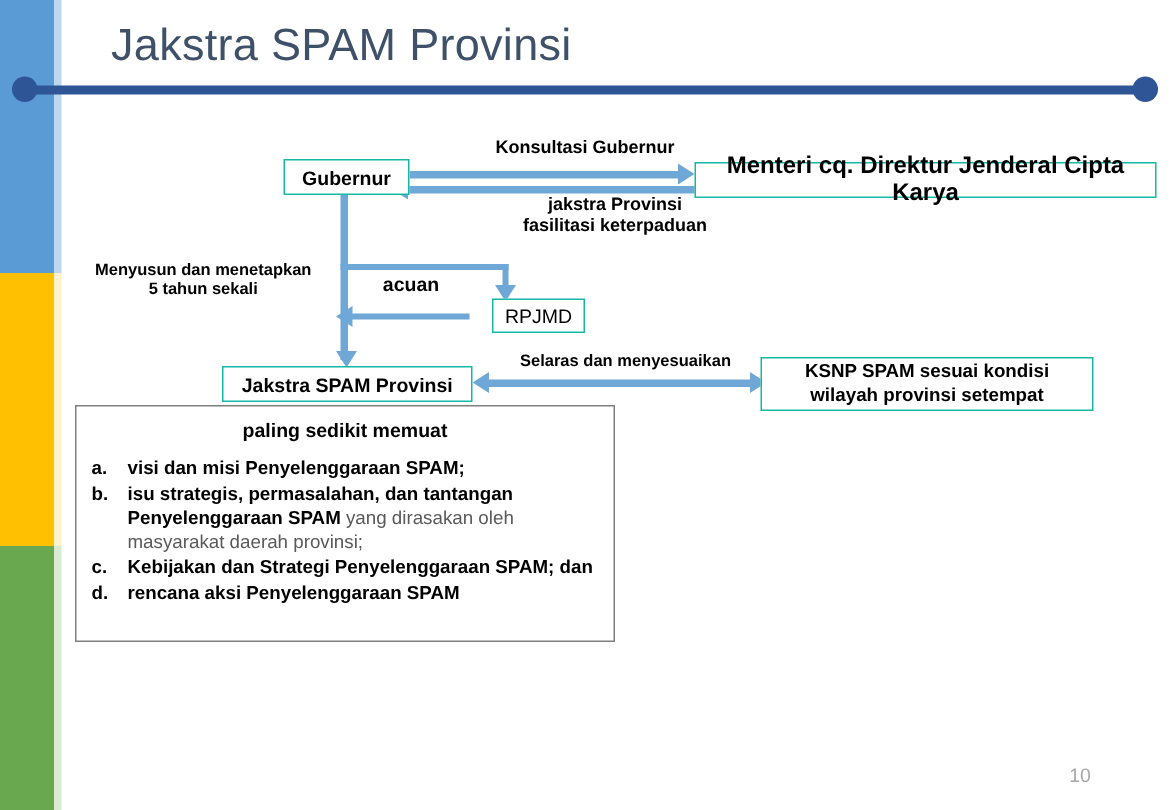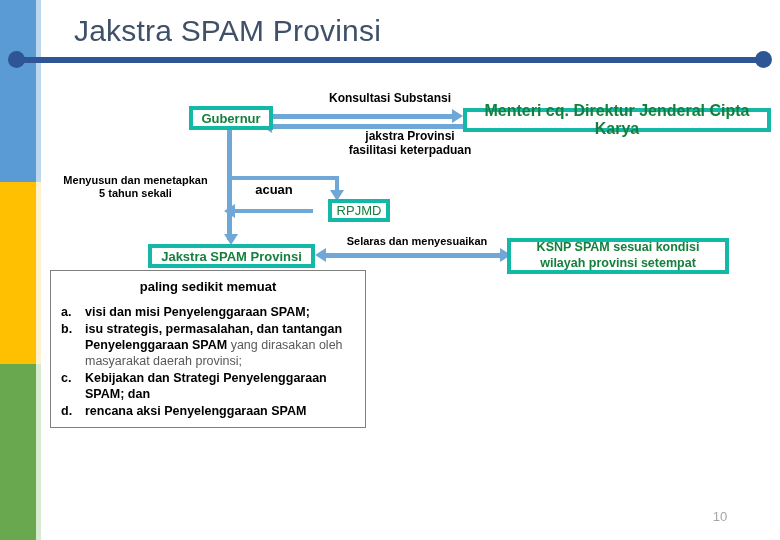--- a/index.html
+++ b/index.html
@@ -60,23 +60,23 @@
     border-radius: 50%;
     background: #2e5596;
   }
   #rule-dot-left  { left: 8px; }
   #rule-dot-right { left: 755px; }
 
   
   .node {
     position: absolute;
     box-sizing: border-box;
-    border: 4px solid #14b8a6;
-    background: #ffffff;
-    color: #15803d;
+    border: 1px solid #14b8a6;
+    background: #ffffff;
+    color: #000000;
     display: flex;
     align-items: center;
     justify-content: center;
     text-align: center;
     z-index: 5;
   }
   .node.bold { font-weight: bold; }
 
   .flow-label {
     position: absolute;
@@ -128,21 +128,21 @@
   
   #lbl-konsultasi { left: 300px; top: 91px;  width: 180px; font-size: 12px; }
   #lbl-fasilitasi { left: 310px; top: 129px; width: 200px; font-size: 12px; }
   #lbl-menyusun   { left: 48px;  top: 174px; width: 175px; font-size: 11px; }
   #lbl-acuan      { left: 240px; top: 182px; width: 68px;  font-size: 13px; }
   #lbl-selaras    { left: 332px; top: 235px; width: 170px; font-size: 11px; }
 
   
   #detail-box {
     position: absolute;
-    left: 50px; top: 270px; width: 316px; height: 158px;
+    left: 50px; top: 270px; width: 360px; height: 158px;
     box-sizing: border-box;
     border: 1px solid #7f7f7f;
     background: #ffffff;
     z-index: 6;
     padding: 8px 10px 0 10px;
   }
   #detail-heading {
     text-align: center;
     font-weight: bold;
     font-size: 13px;
@@ -204,21 +204,21 @@
   <div class="conn" style="left:335px; top:176px; width:4px; height:16px;"></div>
   <div class="arrow arrow-d" style="left:330px; top:190px;"></div>
 
   <div class="conn" style="left:231px; top:209px; width:82px; height:4px;"></div>
   <div class="arrow arrow-l" style="left:224px; top:204px;"></div>
 
   <div class="conn" style="left:326px; top:253px; width:176px; height:5px;"></div>
   <div class="arrow arrow-l" style="left:315px; top:248px;"></div>
   <div class="arrow arrow-r" style="left:500px; top:248px;"></div>
 
-  <div class="flow-label" id="lbl-konsultasi">Konsultasi Substansi</div>
+  <div class="flow-label" id="lbl-konsultasi">Konsultasi Gubernur</div>
 
   <div class="flow-label" id="lbl-fasilitasi">
     <div>jakstra Provinsi</div>
     <div>fasilitasi keterpaduan</div>
   </div>
 
   <div class="flow-label" id="lbl-menyusun">
     <div>Menyusun dan menetapkan</div>
     <div>5 tahun sekali</div>
   </div>

